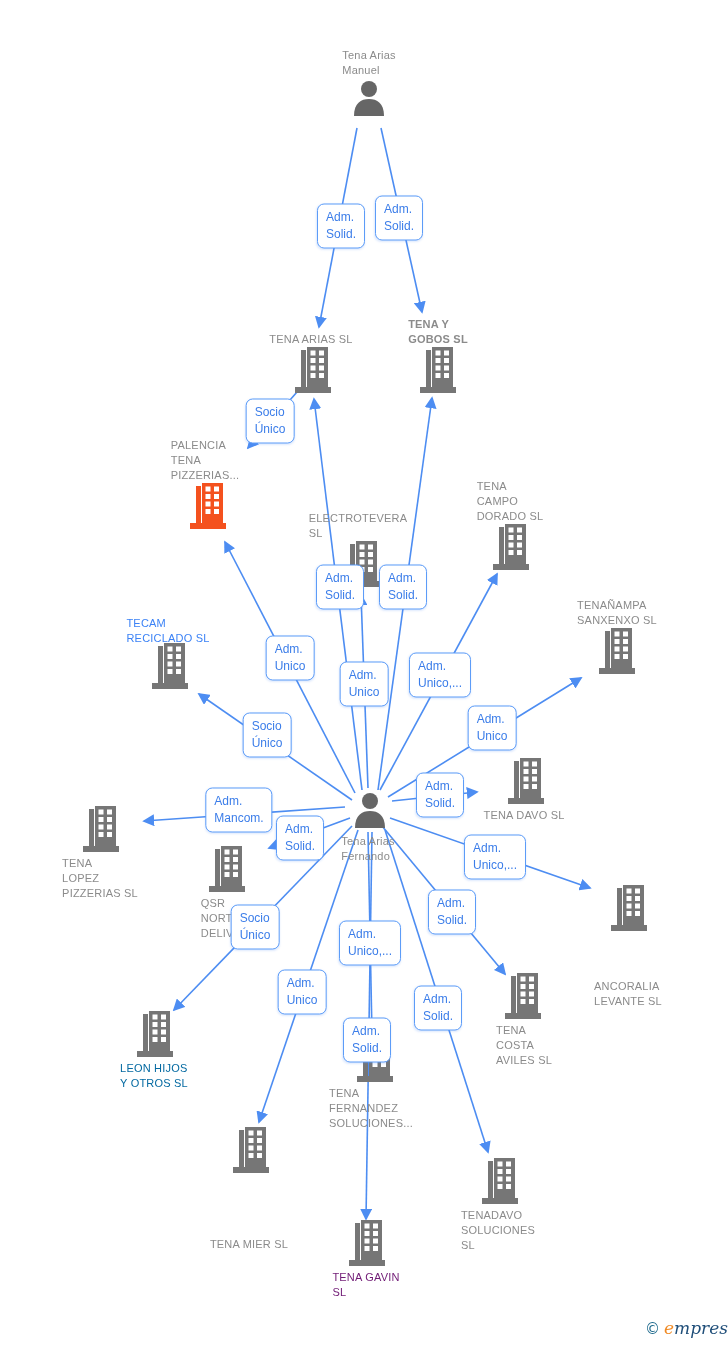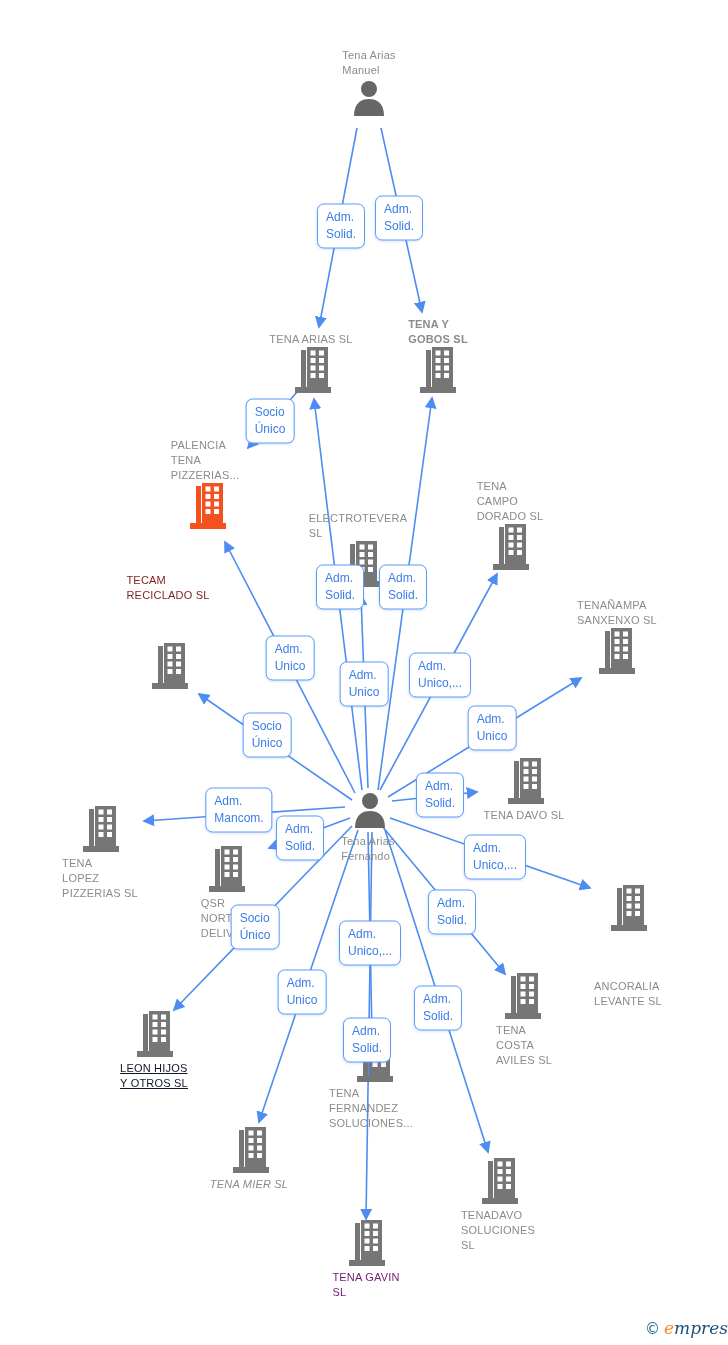--- a/index.html
+++ b/index.html
@@ -193,21 +193,21 @@
           <rect x="13" y="0" width="21" height="40"></rect>
           <rect x="16.5" y="3.5" width="5" height="5" fill="#ffffff"></rect>
           <rect x="16.5" y="11" width="5" height="5" fill="#ffffff"></rect>
           <rect x="16.5" y="18.5" width="5" height="5" fill="#ffffff"></rect>
           <rect x="16.5" y="26" width="5" height="5" fill="#ffffff"></rect>
           <rect x="25" y="3.5" width="5" height="5" fill="#ffffff"></rect>
           <rect x="25" y="11" width="5" height="5" fill="#ffffff"></rect>
           <rect x="25" y="18.5" width="5" height="5" fill="#ffffff"></rect>
           <rect x="25" y="26" width="5" height="5" fill="#ffffff"></rect>
         </svg></span></div>
-    <div class="node-label" style="color: #7f1d1d; left: 168px; bottom: 742px;">
+    <div class="node-label" style="color: #3b82f6; left: 168px; bottom: 699px;">
       <div>TECAM</div>
       <div>RECICLADO SL</div>
     </div>
     <div class="node" style="left: 526px; top: 783px;"><span><svg width="38" height="46" viewBox="0 0 38 46" fill="#767676">
           <rect x="1" y="40" width="36" height="6"></rect>
           <rect x="7" y="3" width="5" height="37"></rect>
           <rect x="13" y="0" width="21" height="40"></rect>
           <rect x="16.5" y="3.5" width="5" height="5" fill="#ffffff"></rect>
           <rect x="16.5" y="11" width="5" height="5" fill="#ffffff"></rect>
           <rect x="16.5" y="18.5" width="5" height="5" fill="#ffffff"></rect>
@@ -297,21 +297,21 @@
           <rect x="13" y="0" width="21" height="40"></rect>
           <rect x="16.5" y="3.5" width="5" height="5" fill="#ffffff"></rect>
           <rect x="16.5" y="11" width="5" height="5" fill="#ffffff"></rect>
           <rect x="16.5" y="18.5" width="5" height="5" fill="#ffffff"></rect>
           <rect x="16.5" y="26" width="5" height="5" fill="#ffffff"></rect>
           <rect x="25" y="3.5" width="5" height="5" fill="#ffffff"></rect>
           <rect x="25" y="11" width="5" height="5" fill="#ffffff"></rect>
           <rect x="25" y="18.5" width="5" height="5" fill="#ffffff"></rect>
           <rect x="25" y="26" width="5" height="5" fill="#ffffff"></rect>
         </svg></span></div>
-    <div class="node-label" style="color: #0f172a; left: 154px; top: 1061px; text-decoration: underline;">
+    <div class="node-label" style="color: #0369a1; left: 154px; top: 1061px;">
       <div>LEON HIJOS</div>
       <div>Y OTROS  SL</div>
     </div>
     <div class="node" style="left: 375px; top: 1061px;"><span><svg width="38" height="46" viewBox="0 0 38 46" fill="#767676">
           <rect x="1" y="40" width="36" height="6"></rect>
           <rect x="7" y="3" width="5" height="37"></rect>
           <rect x="13" y="0" width="21" height="40"></rect>
           <rect x="16.5" y="3.5" width="5" height="5" fill="#ffffff"></rect>
           <rect x="16.5" y="11" width="5" height="5" fill="#ffffff"></rect>
           <rect x="16.5" y="18.5" width="5" height="5" fill="#ffffff"></rect>
@@ -332,21 +332,21 @@
           <rect x="13" y="0" width="21" height="40"></rect>
           <rect x="16.5" y="3.5" width="5" height="5" fill="#ffffff"></rect>
           <rect x="16.5" y="11" width="5" height="5" fill="#ffffff"></rect>
           <rect x="16.5" y="18.5" width="5" height="5" fill="#ffffff"></rect>
           <rect x="16.5" y="26" width="5" height="5" fill="#ffffff"></rect>
           <rect x="25" y="3.5" width="5" height="5" fill="#ffffff"></rect>
           <rect x="25" y="11" width="5" height="5" fill="#ffffff"></rect>
           <rect x="25" y="18.5" width="5" height="5" fill="#ffffff"></rect>
           <rect x="25" y="26" width="5" height="5" fill="#ffffff"></rect>
         </svg></span></div>
-    <div class="node-label" style="color: rgb(139, 139, 139); left: 249px; top: 1177px; font-style: italic;">
+    <div class="node-label" style="color: rgb(139, 139, 139); left: 249px; top: 1237px;">
       <div>TENA MIER  SL</div>
     </div>
     <div class="node" style="left: 500px; top: 1183px;"><span><svg width="38" height="46" viewBox="0 0 38 46" fill="#767676">
           <rect x="1" y="40" width="36" height="6"></rect>
           <rect x="7" y="3" width="5" height="37"></rect>
           <rect x="13" y="0" width="21" height="40"></rect>
           <rect x="16.5" y="3.5" width="5" height="5" fill="#ffffff"></rect>
           <rect x="16.5" y="11" width="5" height="5" fill="#ffffff"></rect>
           <rect x="16.5" y="18.5" width="5" height="5" fill="#ffffff"></rect>
           <rect x="16.5" y="26" width="5" height="5" fill="#ffffff"></rect>

